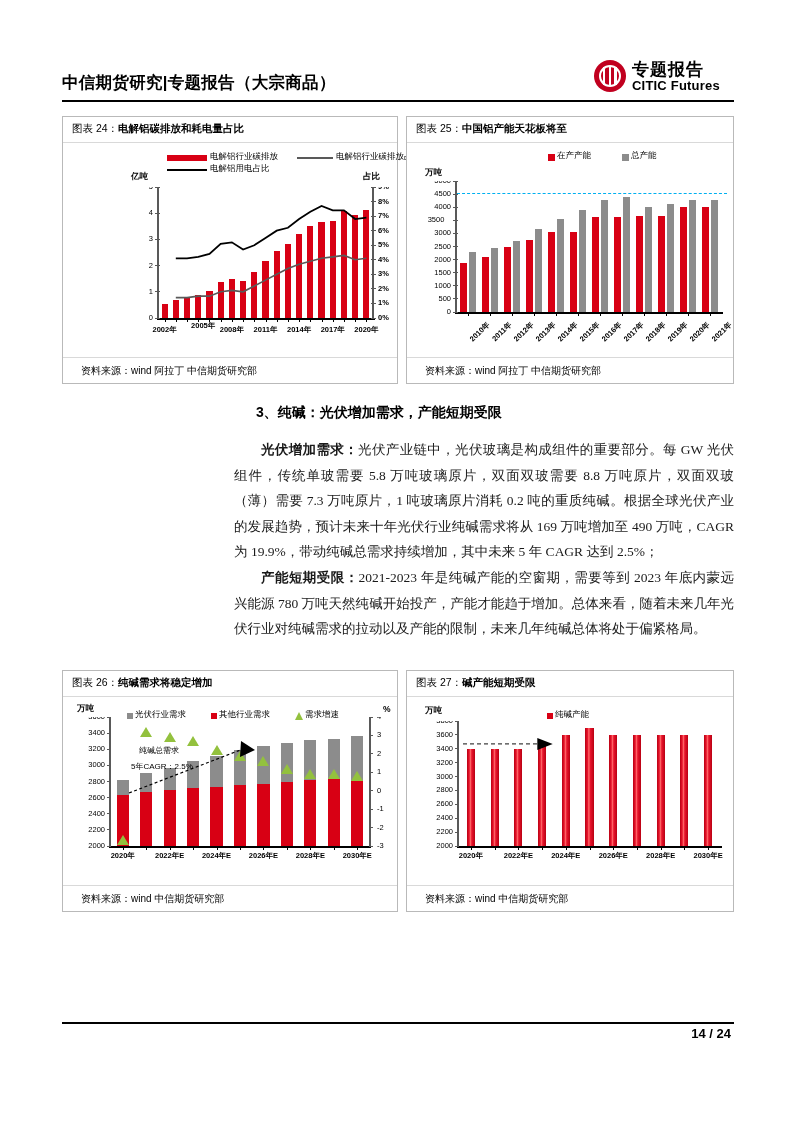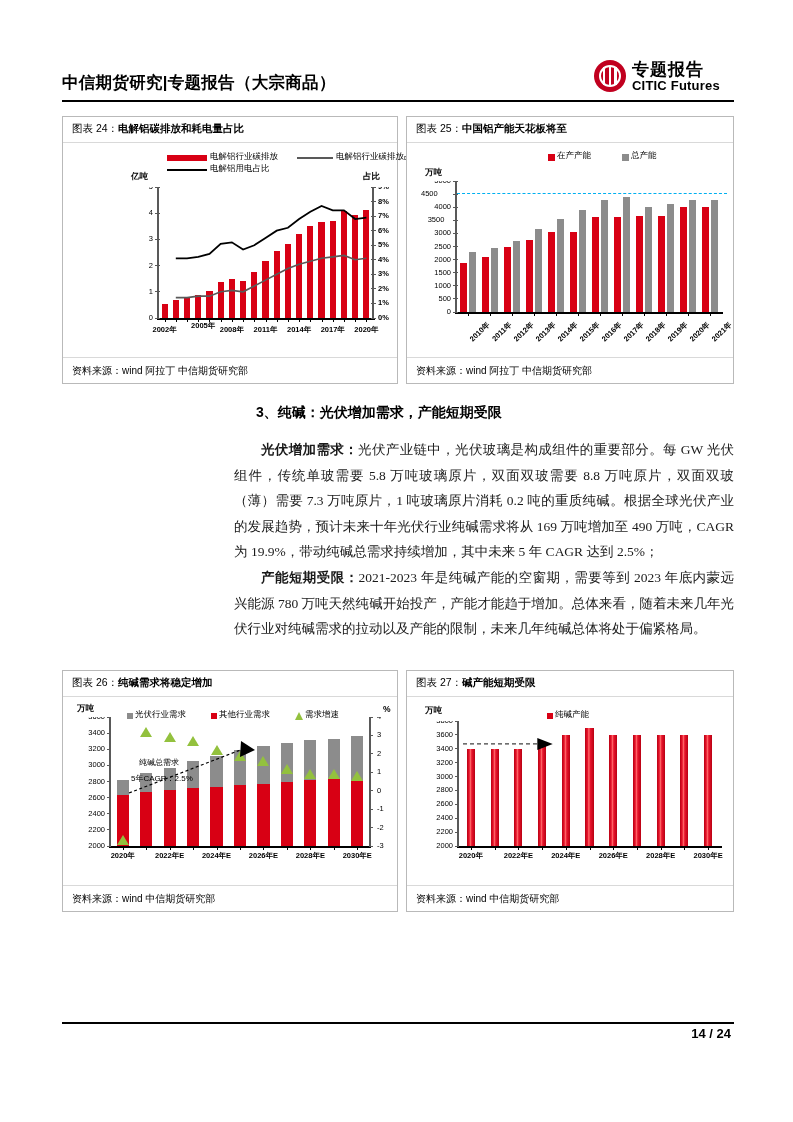--- a/index.html
+++ b/index.html
@@ -40,37 +40,37 @@
     font-family:"Liberation Sans","DejaVu Sans",sans-serif;
     font-weight:bold;font-size:13px;color:#000;letter-spacing:.2px;white-space:nowrap;}
 
   
   .fig{position:absolute;border:1px solid #b9b9b9;background:#fff;box-sizing:border-box;}
   .fig-cap{position:absolute;left:9px;top:5px;
     font-family:"Liberation Sans","DejaVu Sans",sans-serif;
     font-size:10.5px;color:#000;white-space:nowrap;}
   .fig-cap b{font-weight:bold;}
   .fig-sep{position:absolute;left:0;right:0;height:1px;background:#d9d9d9;}
-  .fig-src{position:absolute;left:9px;
+  .fig-src{position:absolute;left:18px;
     font-family:"Liberation Sans","DejaVu Sans",sans-serif;
     font-size:10px;color:#000;white-space:nowrap;}
   .plot{position:absolute;overflow:hidden;}
 
   
   .ax{position:absolute;font-family:"Liberation Sans","DejaVu Sans",sans-serif;
       font-size:7.5px;color:#000;white-space:nowrap;}
   .ax-b{font-weight:bold;}
   .axis-title{position:absolute;font-family:"Liberation Sans","DejaVu Sans",sans-serif;
       font-size:8.5px;font-weight:bold;color:#000;white-space:nowrap;}
   .lg{position:absolute;font-family:"Liberation Sans","DejaVu Sans",sans-serif;
       font-size:8.5px;color:#000;white-space:nowrap;}
   .lg-sw{position:absolute;}
   .bar{position:absolute;}
   .annot{position:absolute;font-family:"Liberation Sans","DejaVu Sans",sans-serif;
-      font-size:8px;color:#000;white-space:nowrap;margin-top:12px;}
+      font-size:8px;color:#000;white-space:nowrap;}
 
   
   .btxt{position:absolute;
     font-family:"Liberation Serif","DejaVu Serif",serif;
     font-size:13.5px;line-height:25.5px;color:#1a1a1a;text-align:justify;}
   .sec-h{position:absolute;
     font-family:"Liberation Sans","DejaVu Sans",sans-serif;
     font-weight:bold;font-size:14px;color:#000;white-space:nowrap;}
   .lead{font-family:"Liberation Sans","DejaVu Sans",sans-serif;font-weight:bold;}
   .part-h{position:absolute;
@@ -247,21 +247,21 @@
           <div class="ax" style="position:absolute;left:4px;top:73.6px;width:30px;text-align:right;">2000</div>
           <div style="position:absolute;left:36px;top:78.1px;width:5px;height:1px;background:#595959;"></div>
           <div class="ax" style="position:absolute;left:4px;top:60.5px;width:30px;text-align:right;">2500</div>
           <div style="position:absolute;left:36px;top:65px;width:5px;height:1px;background:#595959;"></div>
           <div class="ax" style="position:absolute;left:4px;top:47.400000000000006px;width:30px;text-align:right;">3000</div>
           <div style="position:absolute;left:36px;top:51.900000000000006px;width:5px;height:1px;background:#595959;"></div>
           <div class="ax" style="position:absolute;left:4px;top:34.30000000000001px;width:30px;text-align:center;">3500</div>
           <div style="position:absolute;left:36px;top:38.80000000000001px;width:5px;height:1px;background:#595959;"></div>
           <div class="ax" style="position:absolute;left:4px;top:21.19999999999999px;width:30px;text-align:right;">4000</div>
           <div style="position:absolute;left:36px;top:25.69999999999999px;width:5px;height:1px;background:#595959;"></div>
-          <div class="ax" style="position:absolute;left:4px;top:8.099999999999994px;width:30px;text-align:left;">4500</div>
+          <div class="ax" style="position:absolute;left:4px;top:8.099999999999994px;width:30px;text-align:right;">4500</div>
           <div style="position:absolute;left:36px;top:12.599999999999994px;width:5px;height:1px;background:#595959;"></div>
           <div class="ax" style="position:absolute;left:4px;top:-5px;width:30px;text-align:right;">5000</div>
           <div style="position:absolute;left:36px;top:-0.5px;width:5px;height:1px;background:#595959;"></div>
         </div>
       <div id="f25-bars">
           <div class="bar" style="left:43.080000000000005px;top:82.268px;width:7.260000000000001px;height:48.732px;background:#d80014;"></div>
           <div class="bar" style="left:65.08px;top:76.242px;width:7.260000000000001px;height:54.757999999999996px;background:#d80014;"></div>
           <div class="bar" style="left:87.08px;top:66.286px;width:7.260000000000001px;height:64.714px;background:#d80014;"></div>
           <div class="bar" style="left:109.08px;top:59.21199999999999px;width:7.260000000000001px;height:71.78800000000001px;background:#d80014;"></div>
           <div class="bar" style="left:131.08px;top:50.828px;width:7.260000000000001px;height:80.172px;background:#d80014;"></div>

